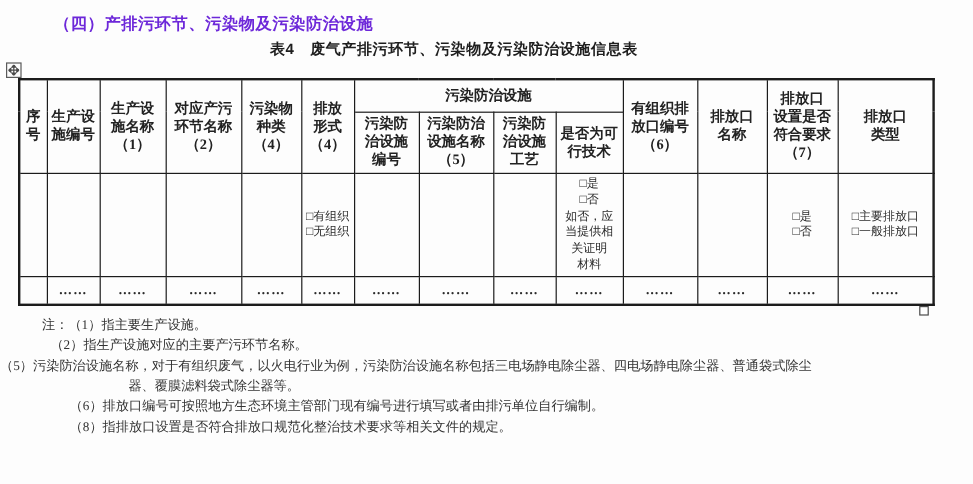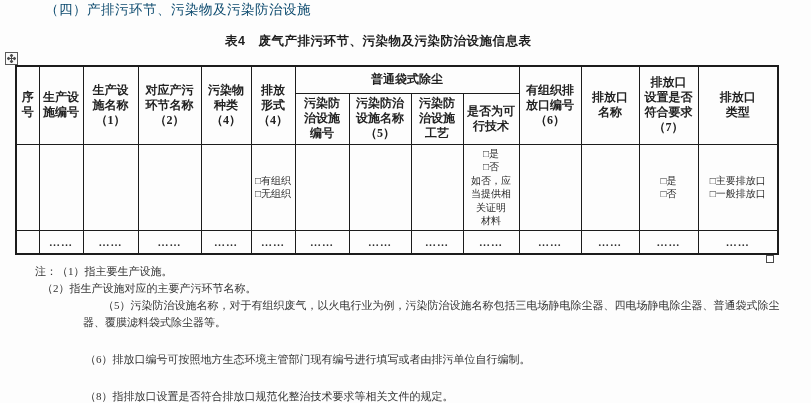--- a/index.html
+++ b/index.html
@@ -5,23 +5,23 @@
   * { box-sizing: border-box; margin: 0; padding: 0; }
   html,body { width: 811px; height: 403px; }
   body {
     position: relative;
     background: #fdfdfd;
     font-family: "Liberation Serif", serif;
     color: #262626;
     overflow: hidden;
   }
   .heading {
-    position: absolute; left: 45px; top: 1px;
+    position: absolute; left: 45px; top: 11px;
     font-family: "Liberation Sans", sans-serif;
-    font-weight: normal; font-size: 13.5px; color: #0c4a6e;
+    font-weight: bold; font-size: 13.5px; color: #6d28d9;
     letter-spacing: 0.5px; white-space: nowrap;
   }
   .caption {
     position: absolute; left: 192px; top: 33px;
     font-family: "Liberation Sans", sans-serif;
     font-weight: bold; font-size: 12.5px; color: #1e1e1e;
     letter-spacing: 0.5px; white-space: nowrap; margin-left: 33px;
   }
   .move-handle {
     position: absolute; left: 5px; top: 52px;
@@ -54,23 +54,23 @@
   tr.r-sub th { height: 51px; }
   tr.r-body td { height: 86px; font-size: 10px; line-height: 13.5px; color: #2b2b2b; }
   tr.r-dots td { height: 24px; font-size: 11px; font-weight: bold; letter-spacing: 1px; color: #2b2b2b; }
   .notes {
     position: absolute; left: 0; top: 263px; width: 649px;
     font-size: 11px; line-height: 16.9px; color: #333;
     white-space: nowrap;
   }
   .n-l0 { padding-left: 35px; }
   .n-l1, .n-l2, .n-l3 { padding-left: 42px; }
-  .n-l4 { padding-left: 103px; }
-  .n-l5 { padding-left: 83px; }
-  .n-l6, .n-l7 { padding-left: 85px; margin-top: 20px; }
+  .n-l4 { }
+  .n-l5 { padding-left: 107px; }
+  .n-l6, .n-l7 { padding-left: 58px; }
 </style>
 </head>
 <body>
 
 <div class="heading">（四）产排污环节、污染物及污染防治设施</div>
 <div class="caption">表4　废气产排污环节、污染物及污染防治设施信息表</div>
 
 <div class="move-handle">
   <span style="display:flex">
     <svg width="9" height="9" viewBox="0 0 9 9">
@@ -113,21 +113,21 @@
 施名称
 （1）</th>
     <th rowspan="2">对应产污
 环节名称
 （2）</th>
     <th rowspan="2">污染物
 种类（4）</th>
     <th rowspan="2">排放
 形式
 （4）</th>
-    <th colspan="4">普通袋式除尘</th>
+    <th colspan="4">污染防治设施</th>
     <th rowspan="2">有组织排
 放口编号
 （6）</th>
     <th rowspan="2">排放口
 名称</th>
     <th rowspan="2">排放口
 设置是否
 符合要求
 （7）</th>
     <th rowspan="2">排放口

